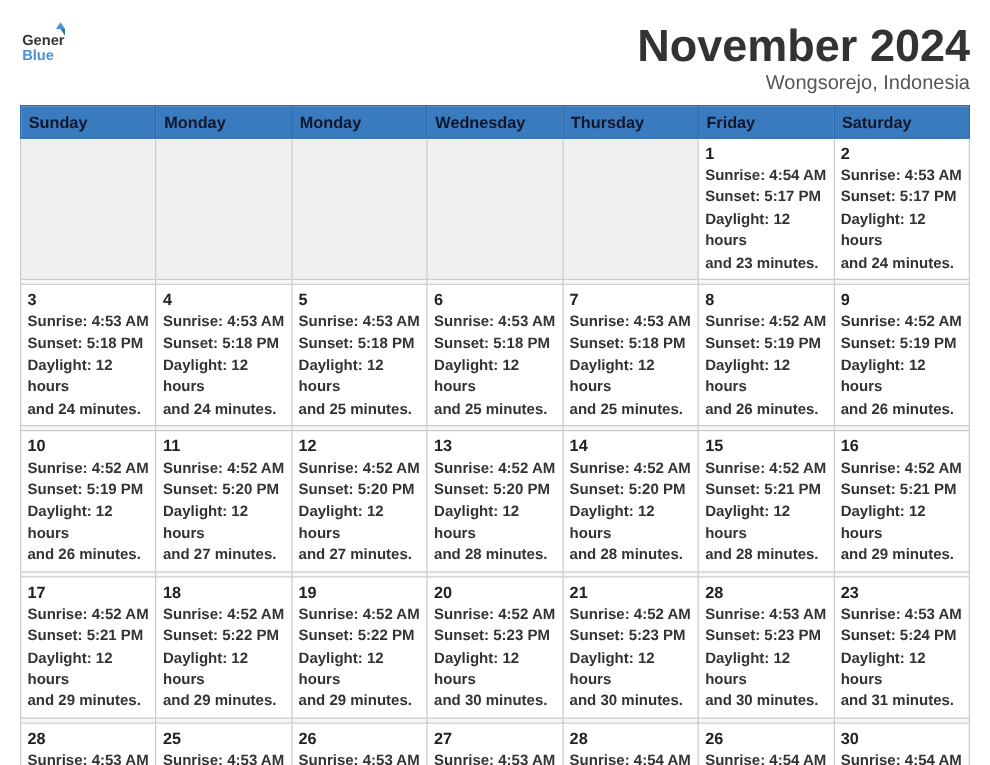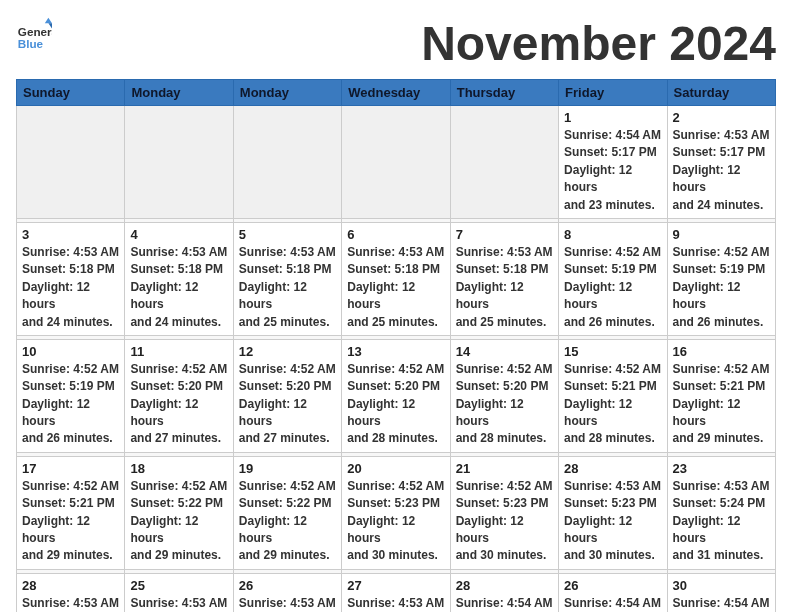--- a/index.html
+++ b/index.html
@@ -22,21 +22,21 @@
       gap: 4px;
     }
     .logo-icon {
       width: 36px;
       height: 36px;
     }
     .title-block {
       text-align: right;
     }
     .month-title {
-      font-size: 48px;
+      font-size: 36px;
       font-weight: bold;
       color: #333;
     }
     .subtitle {
       font-size: 16px;
       color: #555;
     }
     .calendar {
       width: 100%;
       border-collapse: collapse;
@@ -95,20 +95,21 @@
   <div class="logo">
     <svg class="logo-icon" viewBox="0 0 40 40">
       <text x="2" y="22" font-size="13" font-weight="bold" fill="#333">General</text>
       <text x="2" y="36" font-size="13" font-weight="bold" fill="#4a90d9">Blue</text>
       <polygon points="32,8 40,8 36,2" fill="#4a90d9"></polygon>
       <polygon points="36,8 40,14 40,8" fill="#2a6aaf"></polygon>
     </svg>
   </div>
   <div class="title-block">
     <div class="month-title">November 2024</div>
+    <div class="subtitle">Wongsorejo, Indonesia</div>
   </div>
 </div>
 
 <table class="calendar">
   <thead>
     <tr>
     <th>Sunday</th>
         <th>Monday</th>
         <th>Monday</th>
         <th>Wednesday</th>

